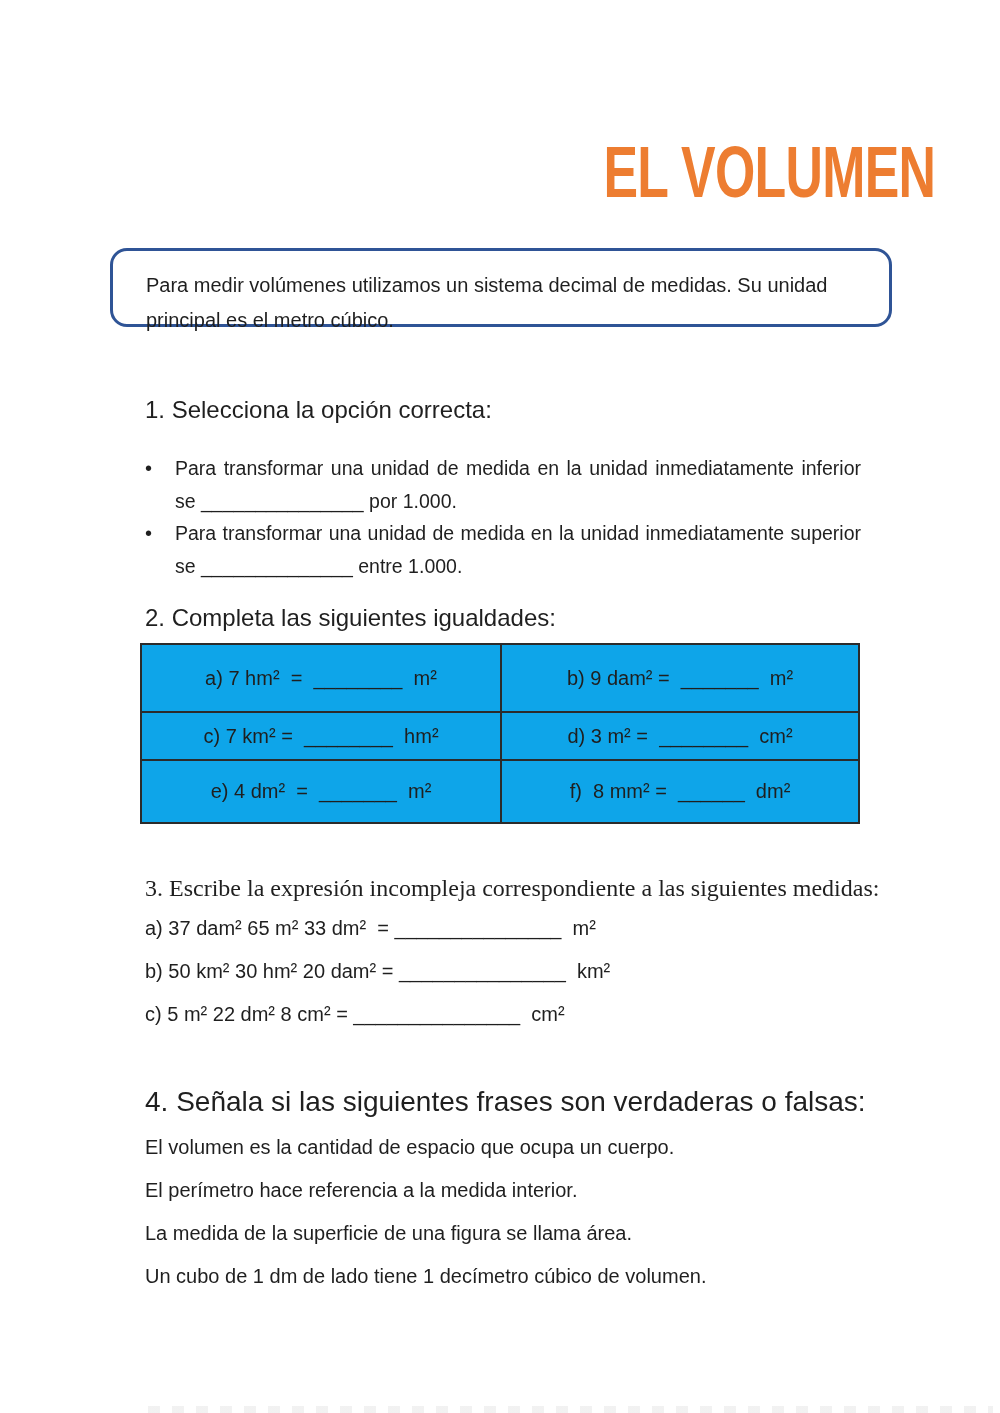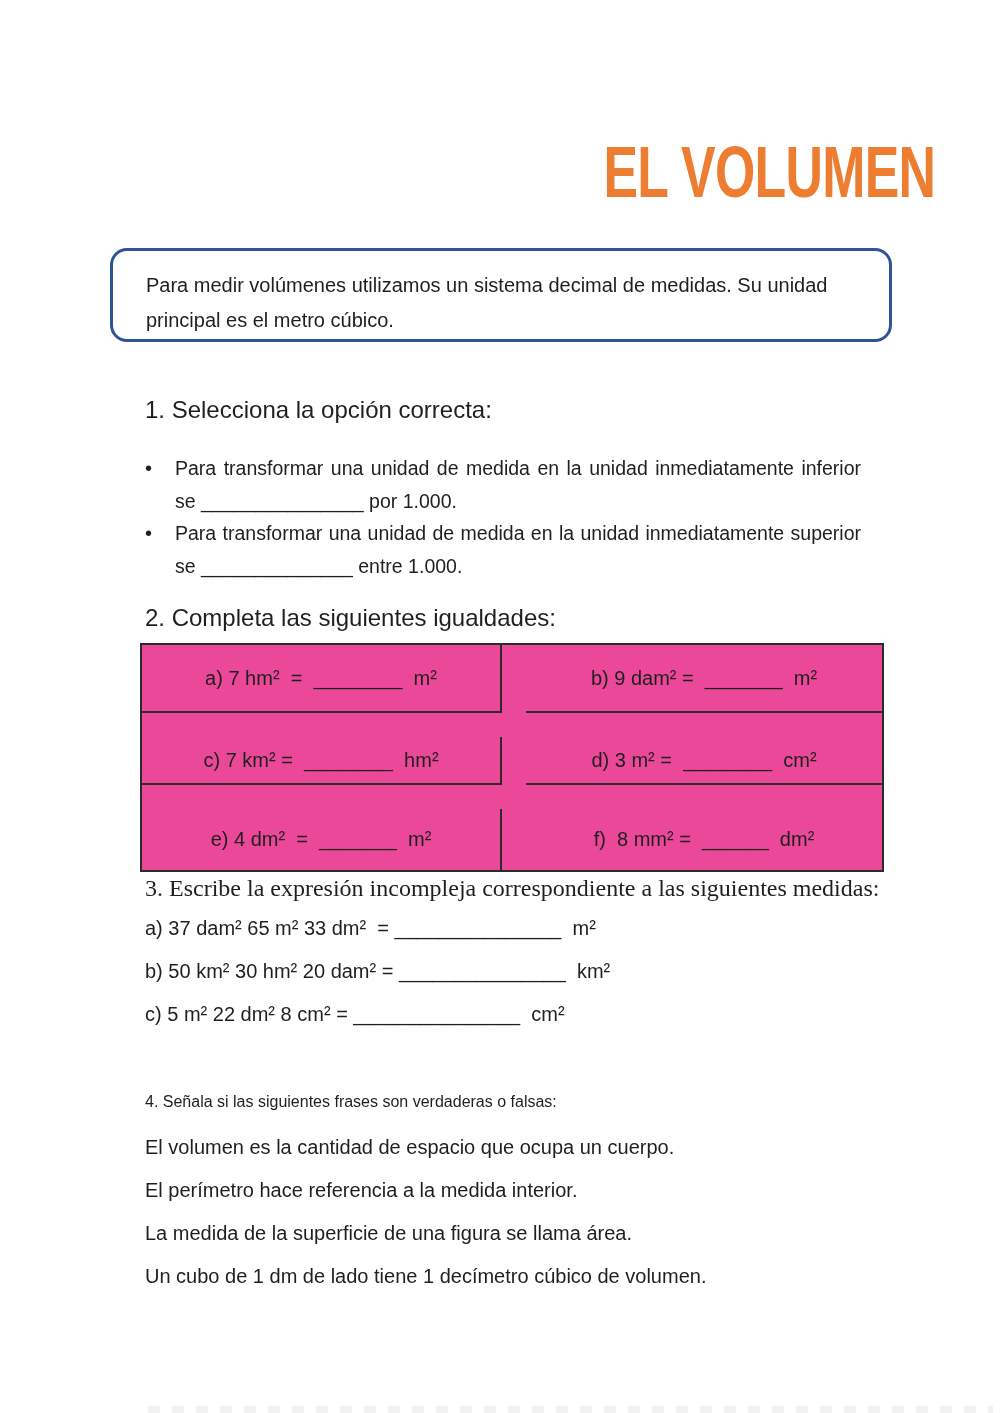--- a/index.html
+++ b/index.html
@@ -32,21 +32,21 @@
     color: var(--title, #ED7D31);
     transform: scaleX(0.72);
     transform-origin: center;
     letter-spacing: -1px;
   }
 
   
   .intro-box {
     position: absolute;
     top: 248px; left: 110px;
-    width: 782px; height: 94px;
+    width: 782px; height: 79px;
     box-sizing: border-box;
     border: 3px solid var(--box-border, #2F5496);
     border-radius: 17px;
     background: #ffffff;
   }
   .intro-box p {
     margin: 0;
     padding: 17px 55px 0 33px;
     font-size: 20px;
     line-height: 35px;
@@ -87,22 +87,21 @@
   }
 
   
   .eq-table {
     position: absolute;
     top: 643px; left: 140px;
     border: 2px solid var(--table-border, #2b2b2b);
     display: grid;
     grid-template-columns: 360px 356px;
     grid-template-rows: 68px 48px 61px;
-    background: #ec4899;
-    gap: 24px;
+    background: #0ea5e9;
   }
   .tcell {
     display: flex;
     align-items: center;
     justify-content: center;
     font-size: 20px;
     white-space: pre-wrap;
     box-sizing: border-box;
   }
   .tcell.col-left  { border-right: 2px solid var(--table-border, #2b2b2b); }
@@ -119,21 +118,21 @@
     white-space: pre-wrap;
     margin: 0 0 21px 0;
   }
 
   
   .statements {
     position: absolute;
     top: 1091px; left: 145px;
   }
   .statements .s-heading {
-    font-size: 16px;
+    font-size: 28px;
     line-height: 22px;
     margin: 0 0 23px 0;
     white-space: nowrap;
   }
   .statements .stmt {
     font-size: 20px;
     line-height: 22px;
     margin: 0 0 21px 0;
     white-space: nowrap;
   }

